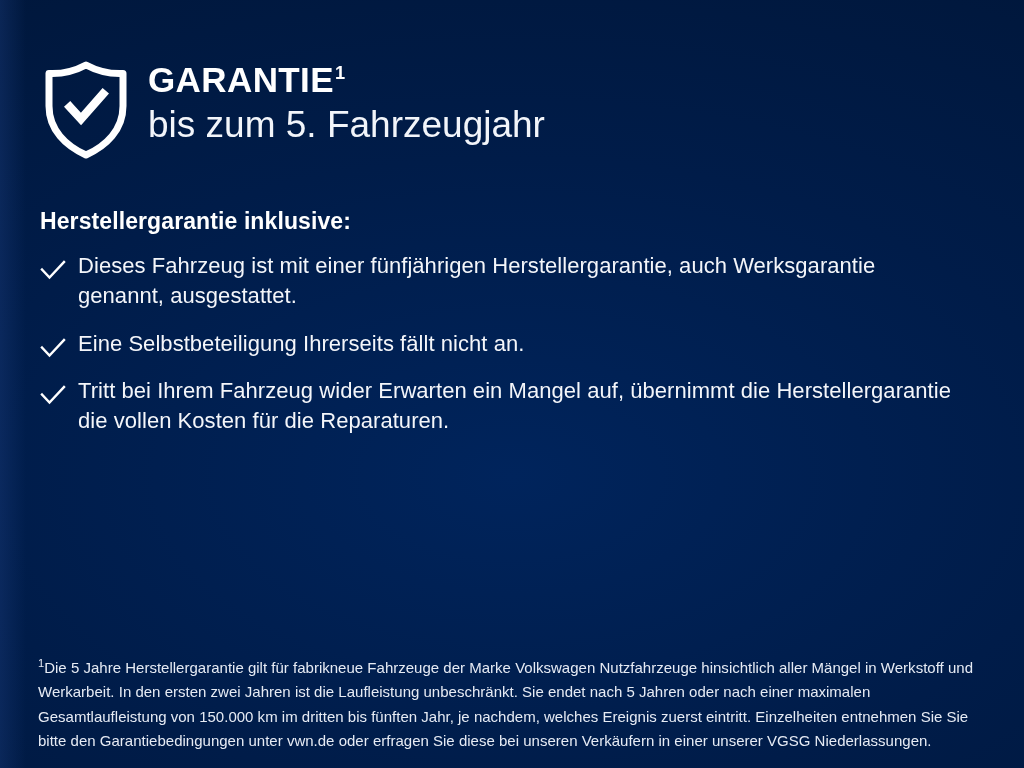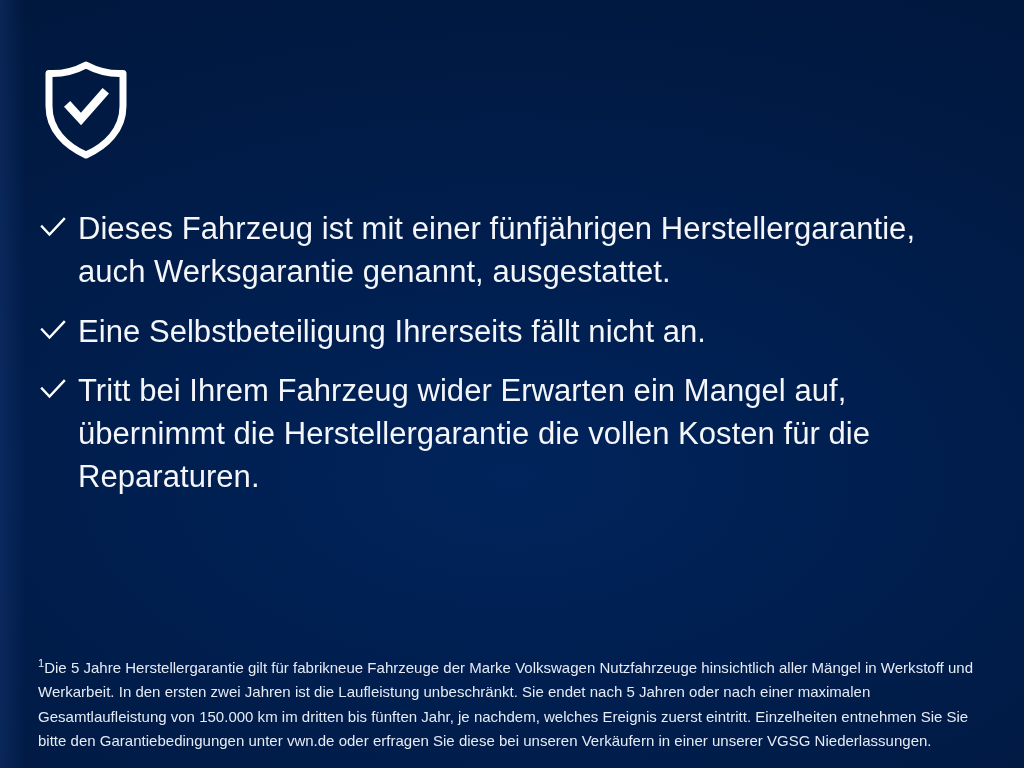--- a/index.html
+++ b/index.html
@@ -117,21 +117,21 @@
 
   .check {
     flex: 0 0 38px;
     width: 38px;
     padding-top: 9px;
     display: block;
   }
   .check svg { display: block; }
 
   .bullet-text {
-    font-size: 31px;
+    font-size: 22px;
     font-weight: 400;
     line-height: 1.38;
     color: #F4F6FA;
     letter-spacing: 0.05px;
     max-width: 880px;
   }
 
   
   .footnote {
     position: absolute;
@@ -158,25 +158,30 @@
   <div class="header">
 
     <span class="shield-wrap">
       <svg width="92" height="100" viewBox="0 0 92 100" fill="none" aria-hidden="true">
         <path d="M46 5 C33 12 20 14 9 13.5 L9 46 C9 70 26 86 46 95 C66 86 83 70 83 46 L83 13.5 C72 14 59 12 46 5 Z" stroke="#FFFFFF" stroke-width="7" stroke-linejoin="round" fill="none"></path>
         <path d="M30 47 L41 59 L63 34" stroke="#FFFFFF" stroke-width="8.5" stroke-linecap="square" stroke-linejoin="miter" fill="none"></path>
       </svg>
     </span>
 
     <div class="header-text">
+      <h1 class="title">
+        <span>GARANTIE</span><sup>1</sup>
+      </h1>
+      <div class="subtitle">bis zum 5. Fahrzeugjahr</div>
     </div>
   </div>
 
   <div class="body-block">
 
+    <div class="lead">Herstellergarantie inklusive:</div>
 
     <ul class="bullets">
 
       <li>
         <span class="check">
           <svg width="26" height="20" viewBox="0 0 26 20" fill="none" aria-hidden="true">
             <path d="M2 9.5 L9.5 17.5 L24 2" stroke="#FFFFFF" stroke-width="2.4" stroke-linecap="square" stroke-linejoin="miter" fill="none"></path>
           </svg>
         </span>
         <span class="bullet-text">Dieses Fahrzeug ist mit einer fünfjährigen Herstellergarantie, auch Werksgarantie genannt, ausgestattet.</span>

